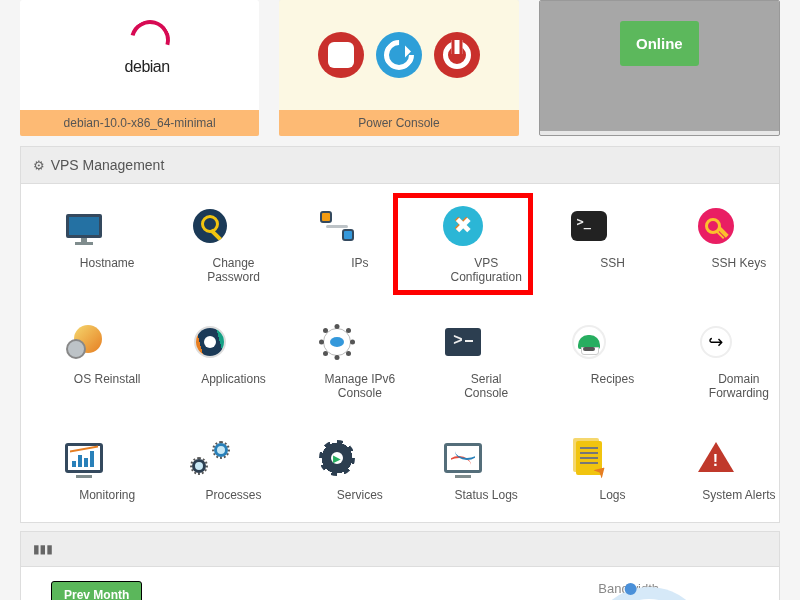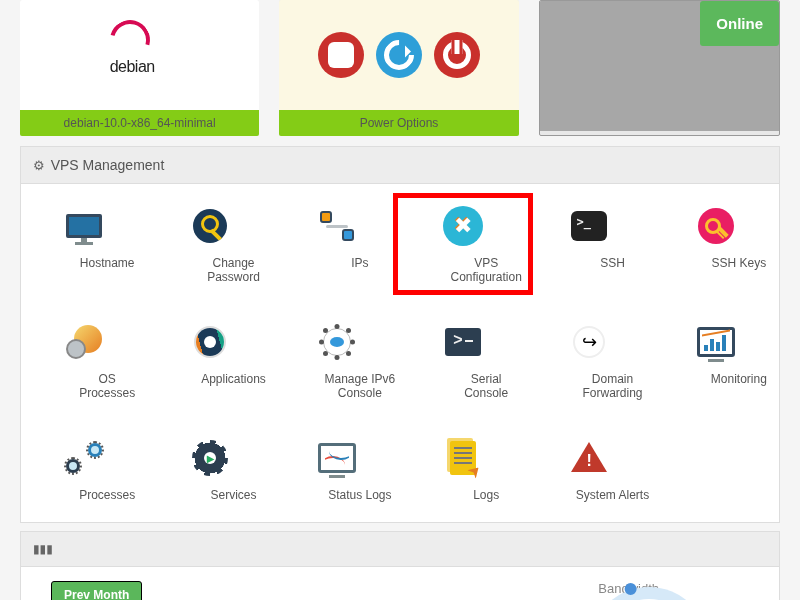--- a/index.html
+++ b/index.html
@@ -3,26 +3,26 @@
 <meta charset="utf-8">
 <style>
 * { margin: 0; padding: 0; box-sizing: border-box; font-family: Arial, Helvetica, sans-serif; }
 body { background: #f5f5f5; width: 800px; height: 600px; overflow: hidden; }
 .container { padding: 0 20px; }
 
 .top-row { display: flex; gap: 20px; margin-bottom: 10px; }
 .top-card { flex: 1; background: #e8e8e8; border-radius: 2px; overflow: hidden; }
 .top-card-body { background: #fff; height: 110px; display: flex; flex-direction: column; align-items: center; justify-content: center; }
 .top-card-body.cream { background: #fcf8e3; flex-direction: row; gap: 12px; }
-.top-card-footer { background: #84cc16; text-align: center; padding: 6px 0; color: #555; font-size: 12px; }
-.status-card .top-card-body { background: #a7a7a7; align-items: flex-end; justify-content: flex-start; padding: 0; height: 130px;}
+.top-card-footer { background: #fdba74; text-align: center; padding: 6px 0; color: #555; font-size: 12px; }
+.status-card .top-card-body { background: #a7a7a7; align-items: center; justify-content: flex-start; padding: 20px; height: 130px;}
 .status-card { border: 1px solid #999;}
 .status-badge { display: inline-block; background: #5cb85c; color: #fff; font-weight: bold; font-size: 15px; padding: 14px 16px; border-radius: 3px; }
 
-.debian-logo { width: 60px; height: 70px; display: flex; flex-direction: column; align-items: flex-start; }
+.debian-logo { width: 60px; height: 70px; display: flex; flex-direction: column; align-items: flex-end; }
 .debian-swirl { width: 40px; height: 40px; border: 4px solid #d70a53; border-radius: 50%; border-left-color: transparent; border-bottom-color: transparent; transform: rotate(-30deg); }
 .debian-text { color: #222; font-size: 16px; font-weight: 500; margin-top: -2px; letter-spacing: -0.5px;}
 
 .power-btn { width: 46px; height: 46px; border-radius: 50%; display: flex; align-items: center; justify-content: center; cursor: pointer; }
 .power-btn.stop { background: #c9302c; }
 .power-btn.restart { background: #2e9fd8; }
 .power-btn.off { background: #c9302c; }
 .power-btn .inner-stop { width: 26px; height: 26px; background: #fff; border-radius: 6px; }
 .power-btn .inner-ring { width: 30px; height: 30px; border: 5px solid #fff; border-radius: 50%; border-top-color: transparent; transform: rotate(45deg); position: relative; }
 .power-btn.restart .inner-ring::after { content: ''; position: absolute; top: -7px; right: -2px; width: 0; height: 0; border: 6px solid transparent; border-bottom-color: #fff; transform: rotate(45deg); }
@@ -153,21 +153,21 @@
         <div class="power-btn stop">
             <div class="inner-stop"></div>
           </div>
         <div class="power-btn restart">
             <div class="inner-ring"></div>
           </div>
         <div class="power-btn off">
             <div class="power-sym"></div>
           </div>
       </div>
-      <div class="top-card-footer">Power Options</div>
+      <div class="top-card-footer">Power Console</div>
     </div>
 
     <div class="top-card status-card">
       <div class="top-card-body">
         <span class="status-badge">Online</span>
       </div>
     </div>
   </div>
 
   <div class="panel">
@@ -220,21 +220,21 @@
           <div class="mgmt-label">SSH Keys</div>
         </div>
 
         <div class="mgmt-item">
           <div class="mgmt-icon">
               <div class="icon-reinstall">
                 <div class="disk"></div>
                 <div class="disk2"></div>
               </div>
             </div>
-          <div class="mgmt-label">OS Processes</div>
+          <div class="mgmt-label">OS Reinstall</div>
         </div>
         <div class="mgmt-item">
           <div class="mgmt-icon">
               <div class="icon-apps"></div>
             </div>
           <div class="mgmt-label">Applications</div>
         </div>
         <div class="mgmt-item">
           <div class="mgmt-icon">
               <div class="icon-ipv6">
@@ -253,20 +253,29 @@
           <div class="mgmt-label">Manage IPv6 Console</div>
         </div>
         <div class="mgmt-item">
           <div class="mgmt-icon">
               <div class="icon-serial"></div>
             </div>
           <div class="mgmt-label">Serial Console</div>
         </div>
         <div class="mgmt-item">
           <div class="mgmt-icon">
+              <div class="icon-recipes">
+                <div class="hat"></div>
+                <div class="stache"></div>
+              </div>
+            </div>
+          <div class="mgmt-label">Recipes</div>
+        </div>
+        <div class="mgmt-item">
+          <div class="mgmt-icon">
               <div class="icon-domain">↪</div>
             </div>
           <div class="mgmt-label">Domain Forwarding</div>
         </div>
 
         <div class="mgmt-item">
           <div class="mgmt-icon">
               <div class="icon-monitoring">
                 <div class="trend"></div>
                 <div class="bar b1"></div>

